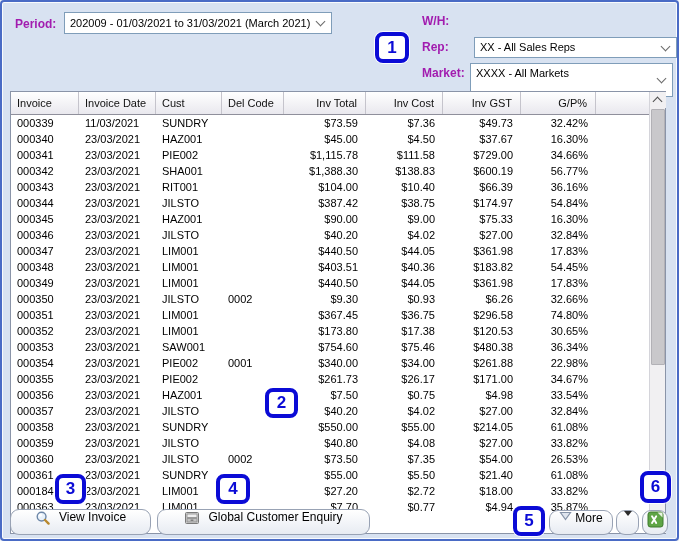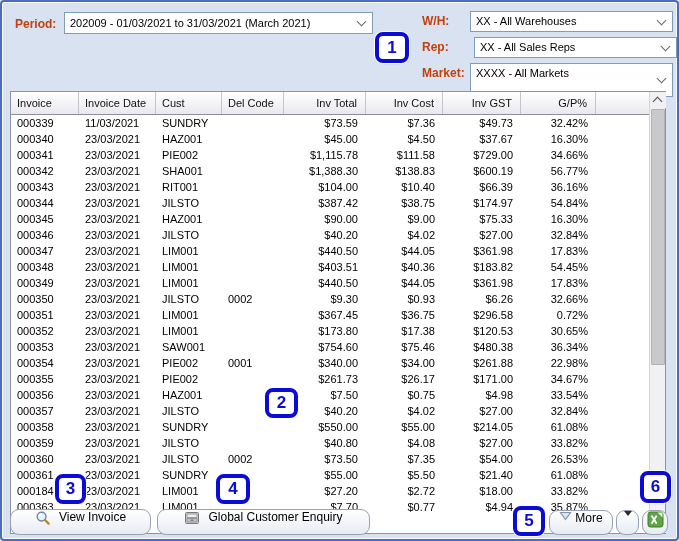--- a/index.html
+++ b/index.html
@@ -8,34 +8,34 @@
 
   .window{
     position:relative; width:679px; height:541px;
     background:#d8e2f1;
     border:2px solid #4a6bc5; border-radius:4px;
     box-shadow: inset 0 0 0 1px rgba(255,255,255,.85);
     overflow:hidden;
   }
 
   
-  .lbl{ position:absolute; font-size:12px; font-weight:bold; color:#c2410c; }
+  .lbl{ position:absolute; font-size:12px; font-weight:bold; color:#a21caf; }
   .combo{
     position:absolute; background:#fff; border:1px solid #7f9db9;
     font-size:11px; color:#000; line-height:19px;
     padding:0 20px 0 5px; white-space:nowrap; overflow:hidden;
   }
   .chev{
     position:absolute; right:7px; top:50%;
     width:7px; height:7px; margin-top:-5px;
     border-right:1.6px solid #6a6a6a; border-bottom:1.6px solid #6a6a6a;
     transform:rotate(45deg);
   }
   #period-label{ left:13px; top:15px; }
-  #period-combo{ left:62px; top:10px; width:309px; height:22px; line-height:21px; }
+  #period-combo{ left:62px; top:10px; width:268px; height:22px; line-height:21px; }
   #wh-label{ left:420px; top:12px; }
   #wh-combo{ left:468px; top:9px;  width:203px; height:21px; }
   #rep-label{ left:420px; top:38px; }
   #rep-combo{ left:472px; top:35px; width:203px; height:21px; }
   #market-label{ left:420px; top:64px; }
   #market-combo{ left:468px; top:61px; width:203px; height:34px; }
 
   
   .table{
     position:absolute; left:8px; top:89px; width:656px; height:443px;
@@ -127,24 +127,20 @@
 
 <div class="window">
 
   <div class="lbl" id="period-label">Period:</div>
   <div class="combo" id="period-combo">
     <span>202009 - 01/03/2021 to 31/03/2021 (March 2021)</span>
     <span class="chev"></span>
   </div>
 
   <div class="lbl" id="wh-label">W/H:</div>
-  <div class="combo" id="wh-combo">
-    <span>XX - All Warehouses</span>
-    <span class="chev"></span>
-  </div>
 
   <div class="lbl" id="rep-label">Rep:</div>
   <div class="combo" id="rep-combo">
     <span>XX - All Sales Reps</span>
     <span class="chev"></span>
   </div>
 
   <div class="lbl" id="market-label">Market:</div>
   <div class="combo" id="market-combo">
     <span>XXXX - All Markets</span>
@@ -298,21 +294,21 @@
           <div class="td"></div>
         </div>
         <div class="trow grid-row">
           <div class="td">000351</div>
           <div class="td">23/03/2021</div>
           <div class="td">LIM001</div>
           <div class="td"></div>
           <div class="td r">$367.45</div>
           <div class="td r">$36.75</div>
           <div class="td r">$296.58</div>
-          <div class="td r">0.72%</div>
+          <div class="td r">74.80%</div>
           <div class="td"></div>
         </div>
         <div class="trow grid-row">
           <div class="td">000352</div>
           <div class="td">23/03/2021</div>
           <div class="td">LIM001</div>
           <div class="td"></div>
           <div class="td r">$173.80</div>
           <div class="td r">$17.38</div>
           <div class="td r">$120.53</div>

